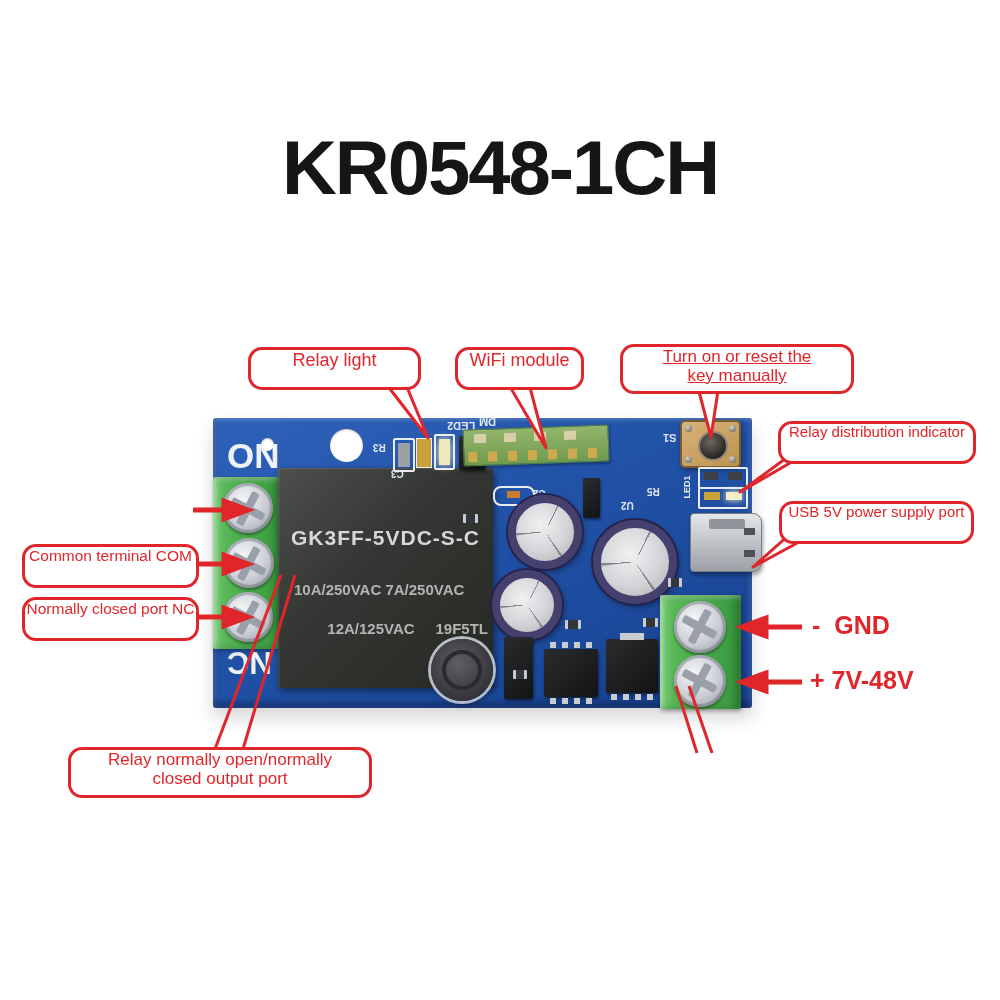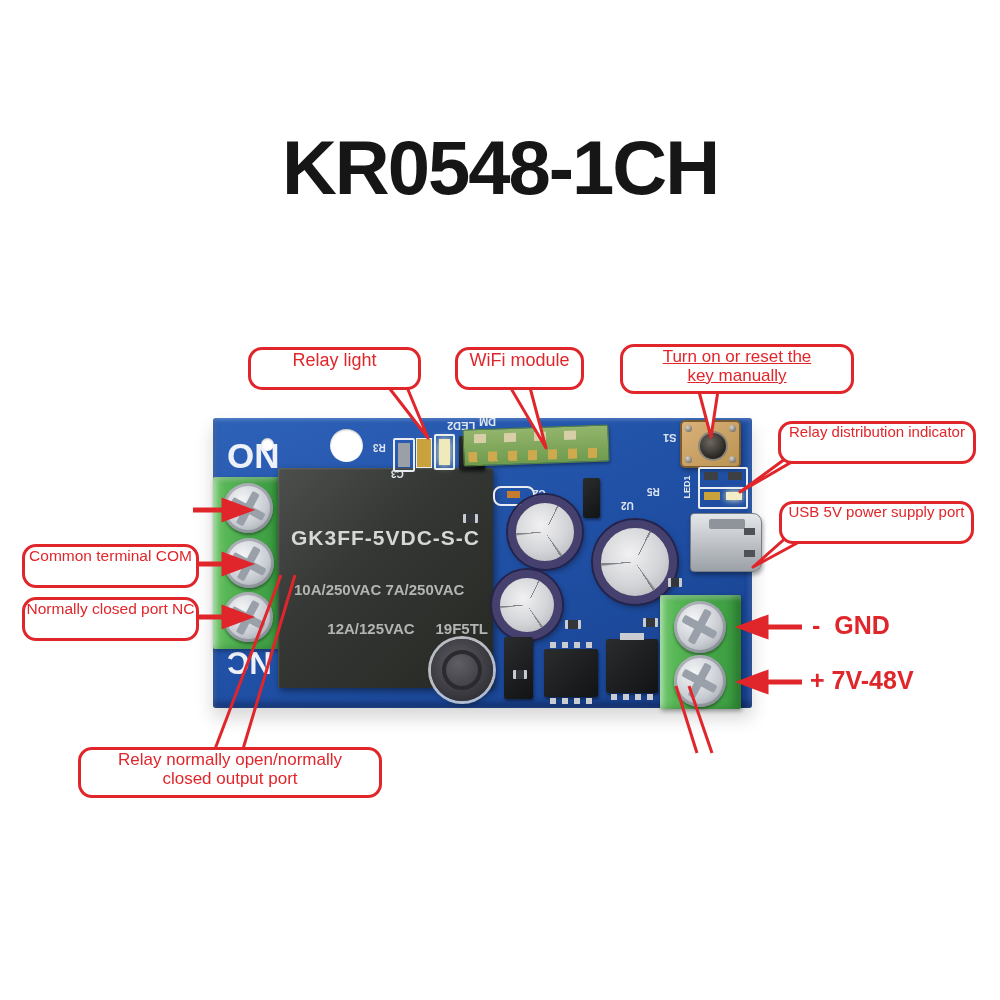--- a/index.html
+++ b/index.html
@@ -255,21 +255,21 @@
 
 
   <div class="callout" style="left:22px;top:544px;width:171px;height:38px;font-size:15.5px;">
     <span>Common terminal COM</span>
   </div>
 
   <div class="callout" style="left:22px;top:597px;width:171px;height:38px;font-size:15.5px;">
     <span>Normally closed port NC</span>
   </div>
 
-  <div class="callout" style="left:78px;top:747px;width:298px;height:45px;font-size:17px;">
+  <div class="callout" style="left:68px;top:747px;width:298px;height:45px;font-size:17px;">
     <span>Relay normally open/normally</span>
     <span>closed output port</span>
   </div>
 
 
   <div class="pwr" style="left:812px;top:611px;">-  GND</div>
   <div class="pwr" style="left:810px;top:666px;">+ 7V-48V</div>
 
 </div>
 

